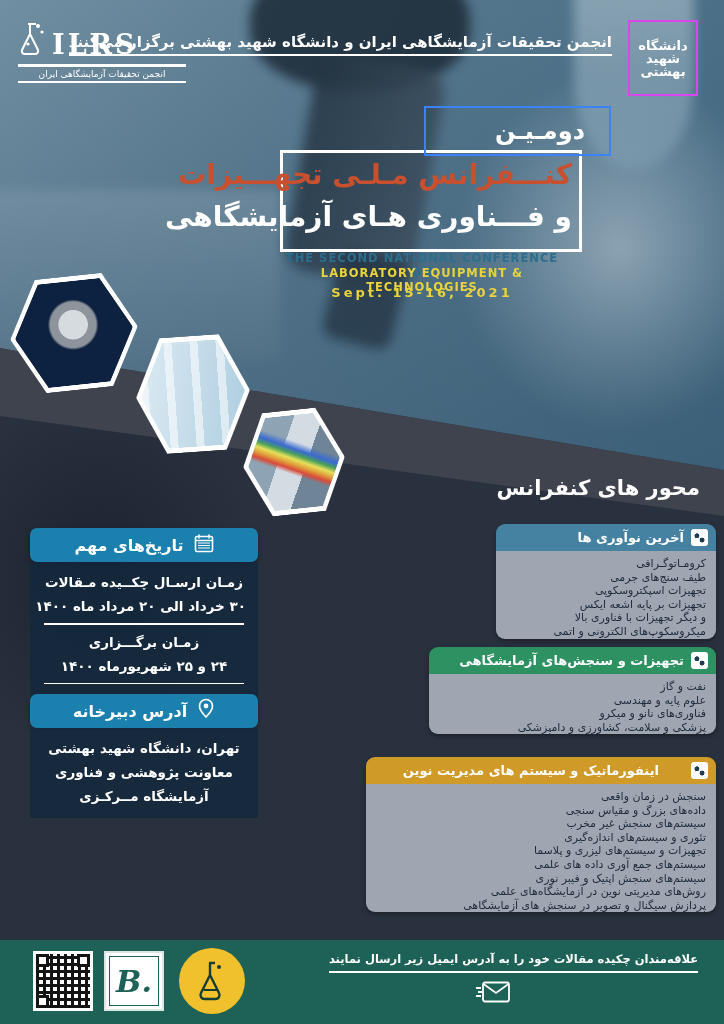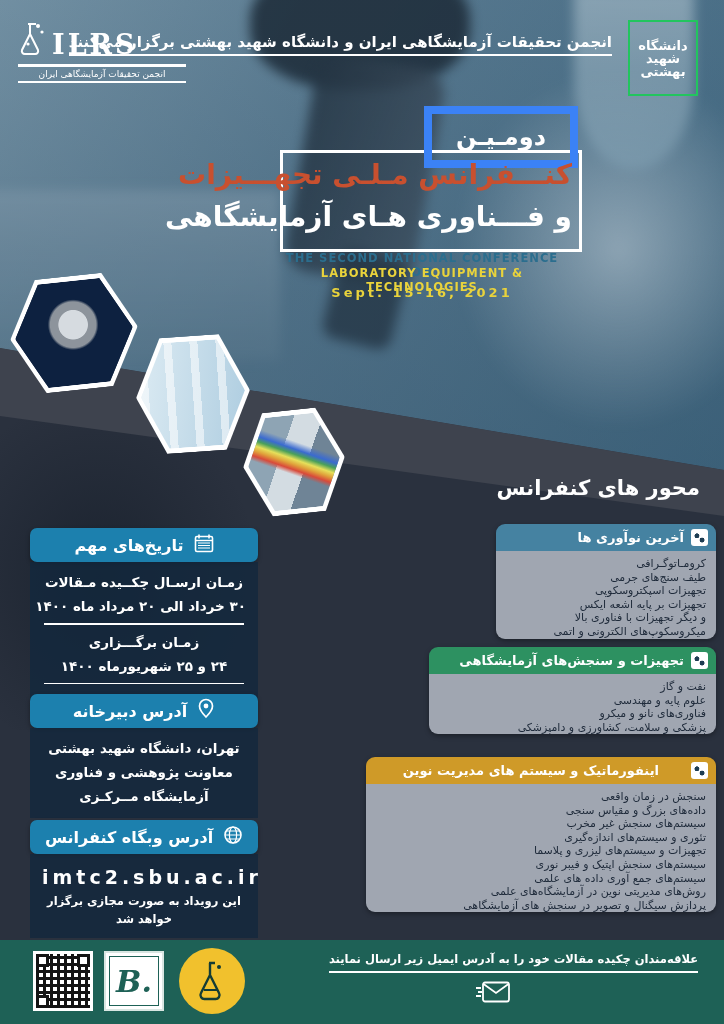--- a/index.html
+++ b/index.html
@@ -27,27 +27,27 @@
   
   .ilrs{position:absolute;left:18px;top:22px;width:168px;color:#fff;z-index:3;}
   .ilrs-row{display:flex;align-items:flex-end;gap:6px;}
   .ilrs-name{font-family:"DejaVu Serif",serif;font-size:27px;font-weight:bold;letter-spacing:3px;line-height:30px;}
   .ilrs-rule{height:3px;background:#fff;margin-top:4px;}
   .ilrs-sub{font-size:9px;text-align:center;padding:2px 0;direction:rtl;}
   .ilrs-rule2{height:2px;background:#fff;}
   .banner-wrap{position:absolute;right:112px;top:33px;z-index:3;text-align:right;}
   .banner{color:#fff;font-size:15px;font-weight:bold;direction:rtl;white-space:nowrap;}
   .banner-line{height:2px;background:#fff;margin-top:3px;}
-  .sbu-logo{position:absolute;right:26px;top:20px;width:66px;height:72px;border:2px solid #22c55e;z-index:3;
+  .sbu-logo{position:absolute;right:26px;top:20px;width:66px;height:72px;border:2px solid #d946ef;z-index:3;
     display:flex;align-items:center;justify-content:center;}
   .sbu-logo-inner{color:#fff;font-weight:bold;font-size:13px;line-height:13px;text-align:center;direction:rtl;width:56px;}
   
   .frame2{position:absolute;left:280px;top:150px;width:296px;height:96px;border:3px solid #fff;z-index:3;}
-  .domin-box{position:absolute;left:424px;top:106px;width:138px;height:46px;border:8px solid #3b82f6;z-index:4;
-    display:flex;align-items:center;justify-content:center;color:#fff;font-size:24px;font-weight:bold;direction:rtl;}
+  .domin-box{position:absolute;left:424px;top:106px;width:138px;height:46px;border:2px solid #3b82f6;z-index:4;
+    display:flex;align-items:center;justify-content:center;color:#fff;font-size:24px;font-weight:bold;direction:rtl;padding-left:45px;}
   .t-line2{position:absolute;right:152px;top:158px;z-index:4;color:#c8502f;font-size:28px;font-weight:bold;direction:rtl;white-space:nowrap;}
   .t-line3{position:absolute;right:152px;top:200px;z-index:4;color:#fff;font-size:28px;font-weight:bold;direction:rtl;white-space:nowrap;}
   .en1{position:absolute;left:278px;top:251px;width:288px;text-align:center;z-index:4;
     color:#2b6e8e;font-size:11.5px;font-weight:bold;letter-spacing:1px;}
   .en2{position:absolute;left:278px;top:266px;width:288px;text-align:center;z-index:4;
     color:#e9d33c;font-size:11.5px;font-weight:bold;letter-spacing:1px;}
   .en-date{position:absolute;left:278px;top:285px;width:288px;text-align:center;z-index:4;
     color:#e9d33c;font-size:13px;font-weight:bold;letter-spacing:3px;}
   
   .gray-wedge{position:absolute;left:0;top:0;width:724px;height:540px;z-index:3;background:#3e434e;
@@ -204,22 +204,22 @@
     <div class="card-header" style="background: rgb(207, 154, 40);">
       <span class="card-icon"></span>
       <span class="card-title">اینفورماتیک و سیستم های مدیریت نوین</span>
     </div>
     <ul class="card-body">
       <li>سنجش در زمان واقعی</li>
       <li>داده‌های بزرگ و مقیاس سنجی</li>
       <li>سیستم‌های سنجش غیر مخرب</li>
       <li>تئوری و سیستم‌های اندازه‌گیری</li>
       <li>تجهیزات و سیستم‌های لیزری و پلاسما</li>
+      <li>سیستم‌های جمع آوری داده های علمی</li>
       <li>سیستم‌های سنجش اپتیک و فیبر نوری</li>
-      <li>سیستم‌های جمع آوری داده های علمی</li>
       <li>روش‌های مدیریتی نوین در آزمایشگاه‌های علمی</li>
       <li>پردازش سیگنال و تصویر در سنجش های آزمایشگاهی</li>
     </ul>
   </div>
 
   <div class="info-box box-dates">
     <div class="info-header">
       <span>
         <svg width="20" height="20" viewBox="0 0 20 20">
             <rect x="1.5" y="3.5" width="17" height="15" rx="1.5" fill="none" stroke="#fff" stroke-width="1.6"></rect>
@@ -250,36 +250,20 @@
       </span>
       <span>آدرس دبیرخانه</span>
     </div>
     <div class="info-body">
       <div class="info-line">تهران، دانشگاه شهید بهشتی</div>
       <div class="info-line">معاونت پژوهشی و فناوری</div>
       <div class="info-line">آزمایشگاه مــرکـزی</div>
     </div>
   </div>
 
-  <div class="info-box box-website">
-    <div class="info-header">
-      <span>
-        <svg width="20" height="20" viewBox="0 0 20 20">
-            <circle cx="10" cy="10" r="8" fill="none" stroke="#fff" stroke-width="1.6"></circle>
-            <ellipse cx="10" cy="10" rx="3.6" ry="8" fill="none" stroke="#fff" stroke-width="1.2"></ellipse>
-            <path d="M2 10h16M3.2 6h13.6M3.2 14h13.6" stroke="#fff" stroke-width="1.2"></path>
-          </svg>
-      </span>
-      <span>آدرس وبگاه کنفرانس</span>
-    </div>
-    <div class="info-body">
-      <div class="site-url">imtc2.sbu.ac.ir</div>
-      <div class="site-note">این رویداد به صورت مجازی برگزار خواهد شد</div>
-    </div>
-  </div>
 
   <div class="footer">
     <div class="qr">
       <div class="qr-pattern">
         <span class="qr-eye tl"></span>
         <span class="qr-eye tr"></span>
         <span class="qr-eye bl"></span>
       </div>
     </div>
     <div class="logo-b">

